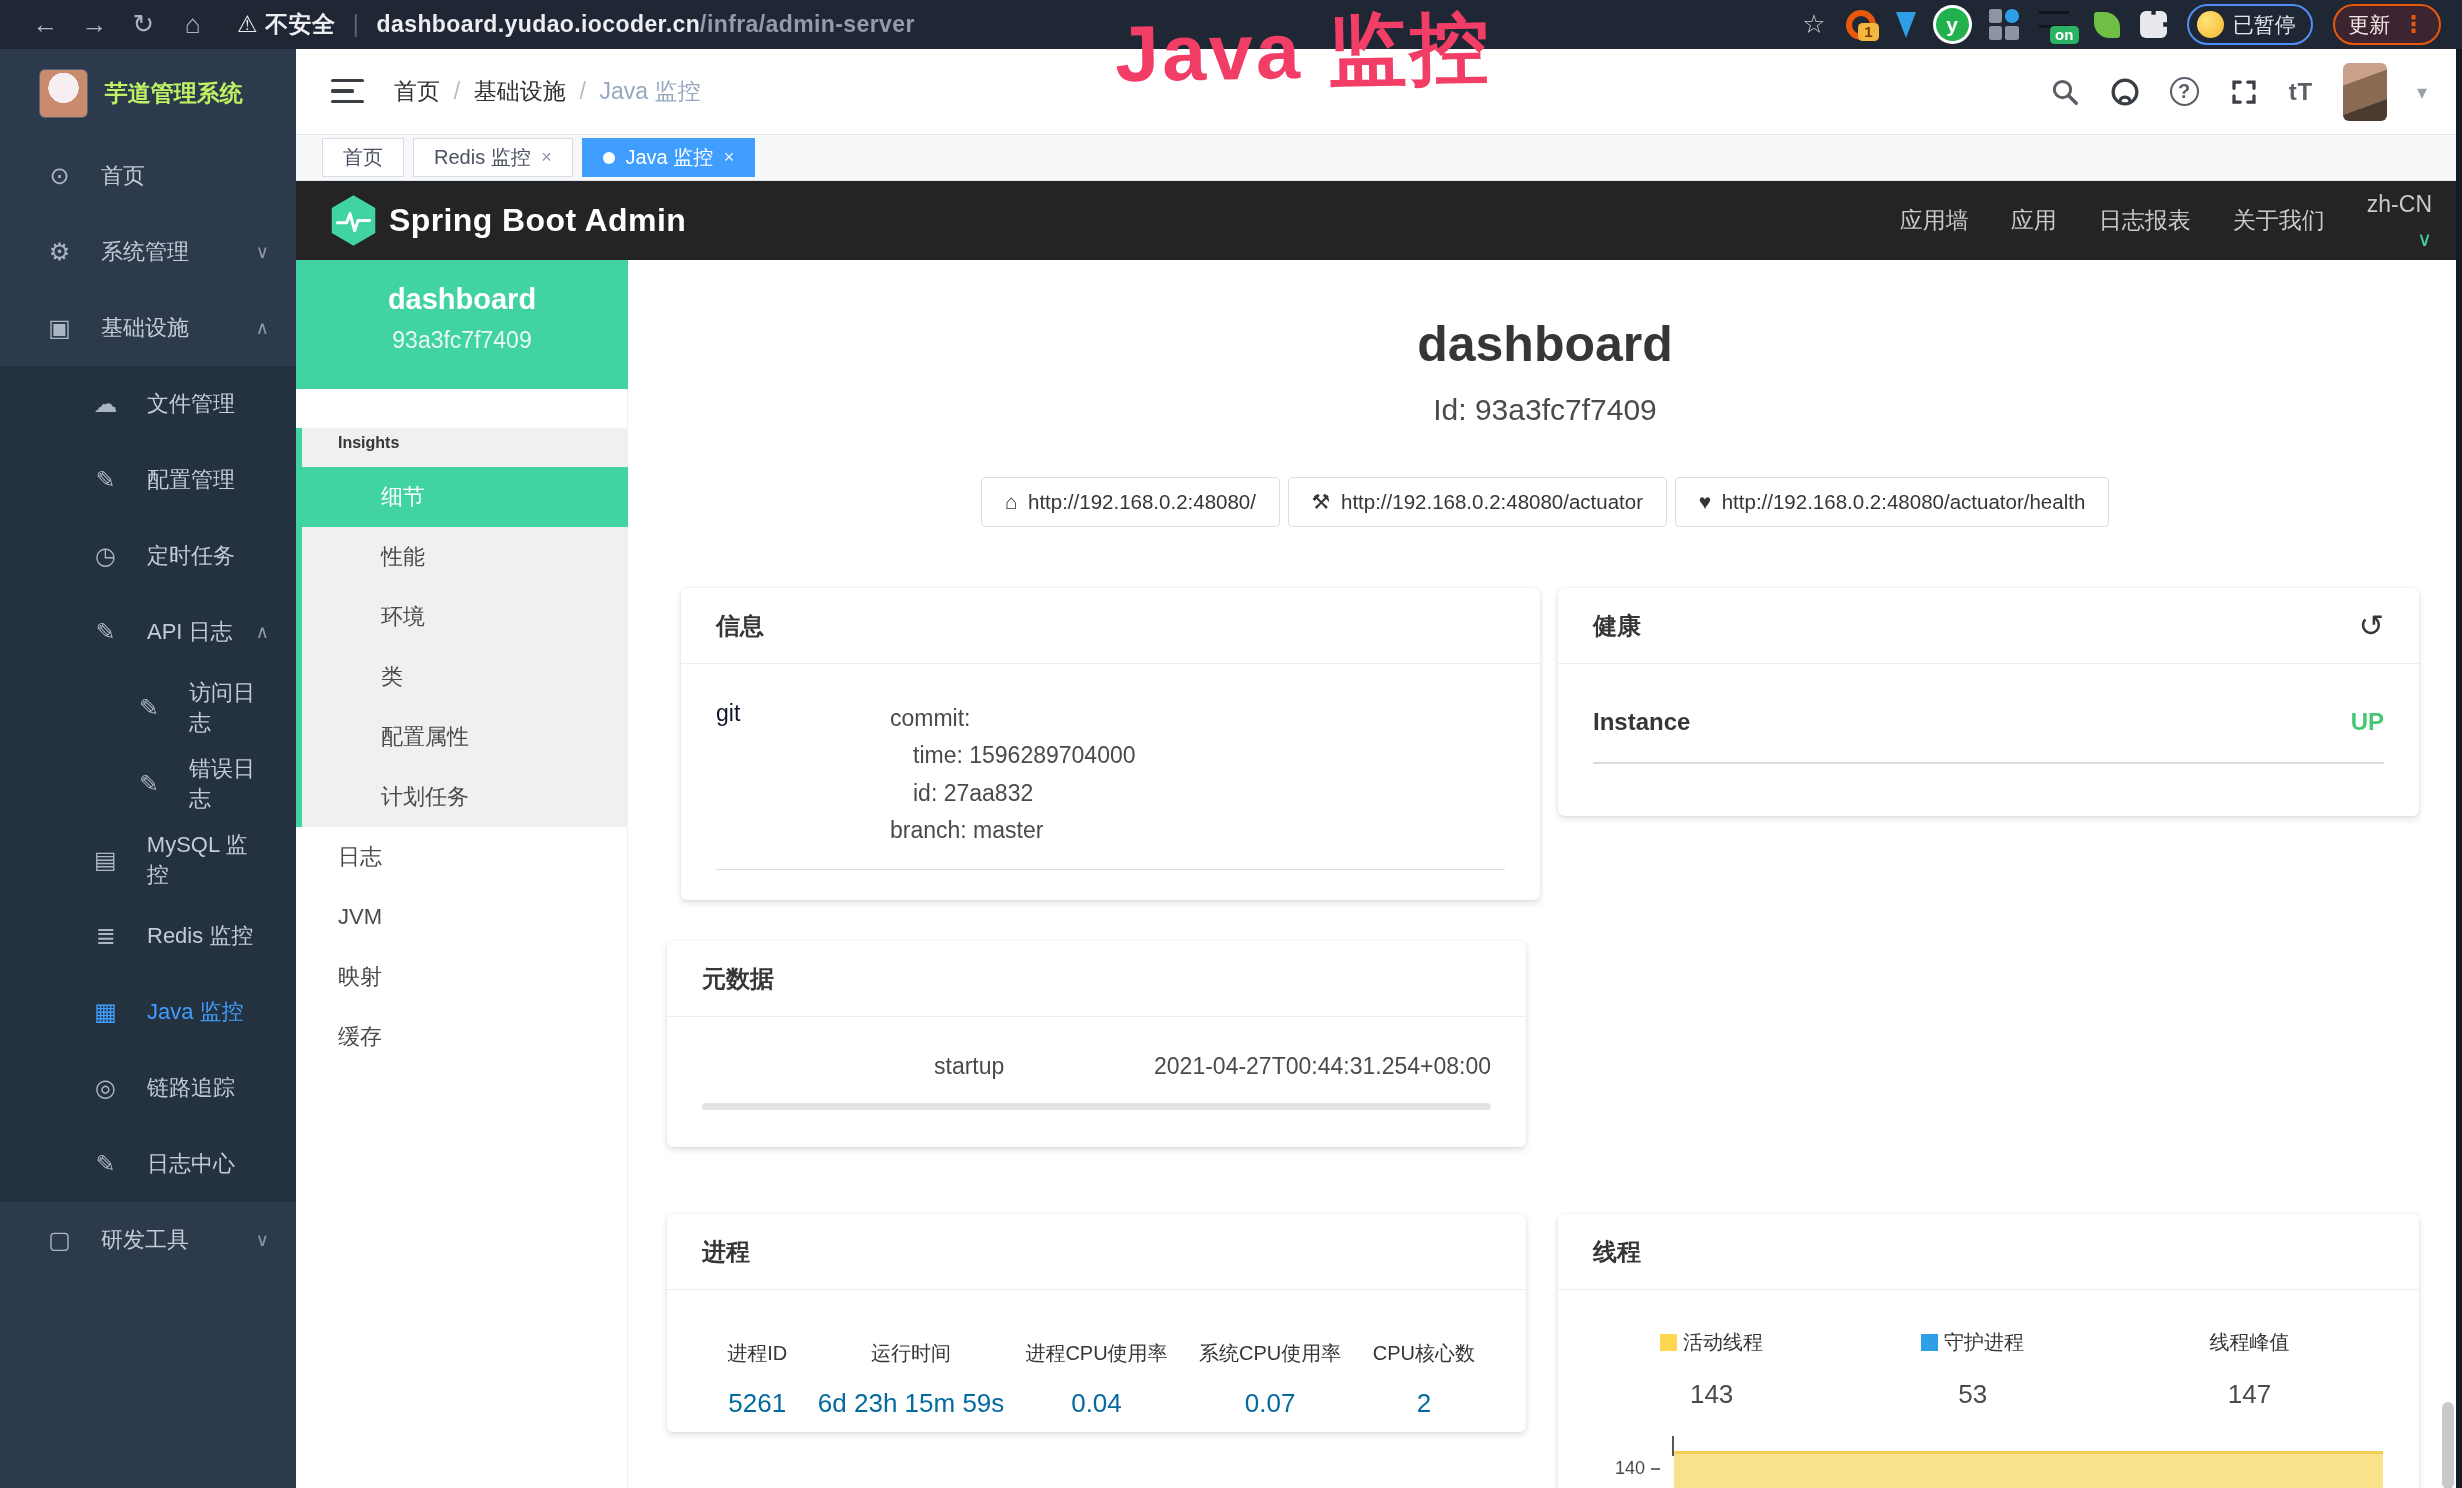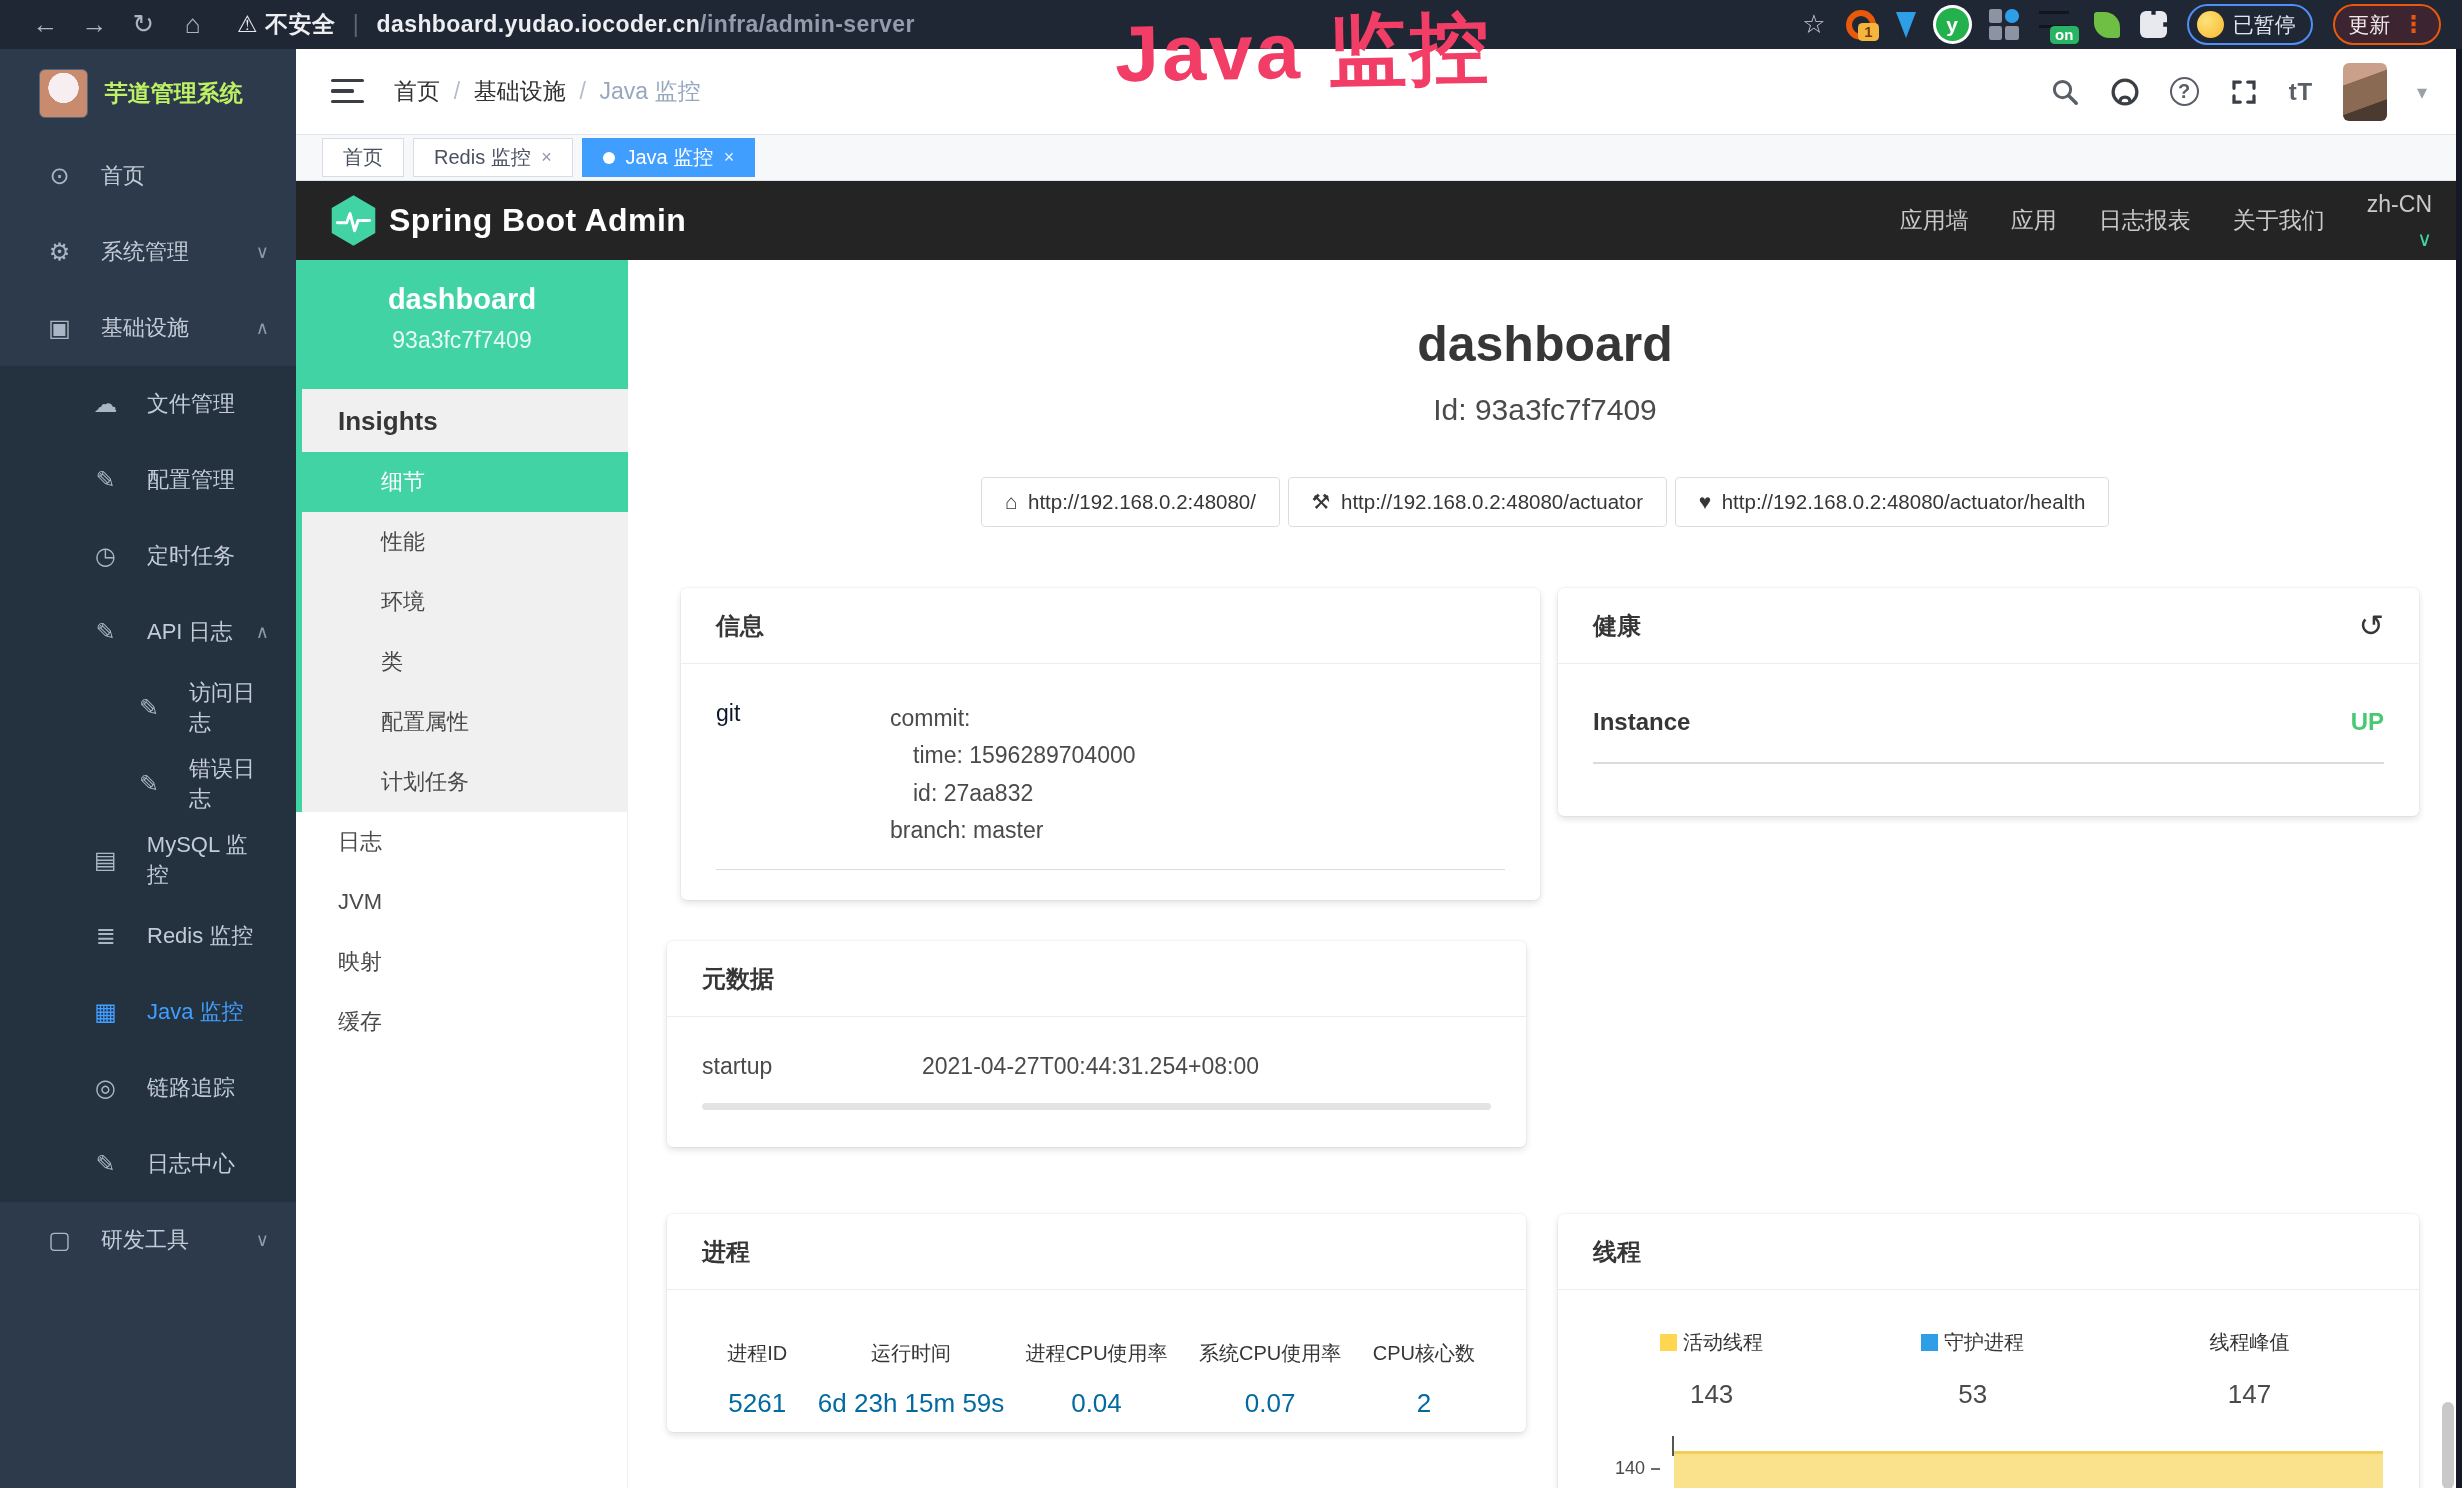--- a/index.html
+++ b/index.html
@@ -94,21 +94,21 @@
   .sba-nav .lang { display:flex; align-items:flex-end; gap:9px;flex-direction:column; }
   .sba-nav .gchev { color:#42d3a5; font-size:20px; }
 
   
   .content { position:absolute; top:211px; left:0; right:0; bottom:0; }
   .inner-sidebar { position:absolute; left:0; top:0; width:332px; bottom:0; background:#fff; box-shadow:inset -0.8px 0 0 #ececec; }
   .inst-head { height:129px; background:#42d3a5; color:#fff; text-align:center; padding-top:23px; }
   .inst-name { font-size:29px; font-weight:bold; }
   .inst-id { font-size:23px; color:rgba(255,255,255,.88); margin-top:10.6px; }
   .ins-section { background:#f0f0f0; border-left:6px solid #42d3a5; }
-  .ins-title { font-size:26px; font-weight:bold; color:#363636; padding:17px 0 15px 36px; }
+  .ins-title { font-size:16px; font-weight:bold; color:#363636; padding:6px 0 15px 36px;margin-top:39px; }
   .ins-item { height:60px; display:flex; align-items:center; padding-left:79px; font-size:22px; color:#4a4a4a; }
   .ins-item.active { background:#42d3a5; color:#fff; }
   .root-item { height:60px; display:flex; align-items:center; padding-left:42px; font-size:22px; color:#4a4a4a; }
 
   .main { position:absolute; left:332px; top:0; right:0; bottom:0; background:#fff; overflow:hidden; }
   .page-title { text-align:center; font-size:50px; font-weight:bold; color:#363636; margin-top:55px; }
   .page-sub { text-align:center; font-size:30px; color:#4a4a4a; margin-top:20px; }
   .link-row { display:flex; justify-content:center; gap:7.6px; margin-top:50px; }
   .link-btn { display:flex; align-items:center; gap:10.6px; border:0.8px solid #dbdbdb; border-radius:4.6px;
     background:#fff; padding:12px 23px; font-size:20.5px; color:#363636; }
@@ -121,21 +121,21 @@
   .card-h .hist { margin-left:auto; font-size:30px; color:#363636; }
   .card-b { padding:36px 35px 23px; }
   .kv { display:flex; padding-bottom:20px; border-bottom:1.5px solid #dbdbdb; }
   .kv .k { width:174px; flex:none; font-size:23px; color:#0f172a; }
   .kv .v { font-size:23px; color:#4a4a4a; line-height:1.62; }
   .kv .v .ind { padding-left:23px; }
   .row-line { display:flex; align-items:center; padding:7.6px 0 26px; border-bottom:2.3px solid #dbdbdb; }
   .row-line .k { font-size:24px; font-weight:bold; color:#363636; }
   .row-line .vright { margin-left:auto; font-size:24px; font-weight:bold; }
   .thick-underline { height:6.8px; background:#e3e3e3; border-radius:3.8px; margin-top:23px; }
-  .meta-row { display:flex; align-items:center; }
+  .meta-row { display:flex; align-items:center;justify-content:flex-end; }
   .meta-row .k { width:220px; flex:none; font-size:23px; color:#4a4a4a; }
   .meta-row .v { font-size:23px; color:#4a4a4a; }
 
   .ptable { display:flex; text-align:center; margin-top:13.7px; }
   .ptable .col { }
   .ptable .ch { font-size:20px; color:#363636; }
   .ptable .cv { font-size:26px; color:#0369a1; margin-top:21px; }
   .pc1{width:14%;} .pc2{width:25%;} .pc3{width:22%;} .pc4{width:22%;} .pc5{width:17%;}
 
   .legend-grid { display:grid; grid-template-columns:30% 36% 34%; text-align:center; margin-top:3px; }

